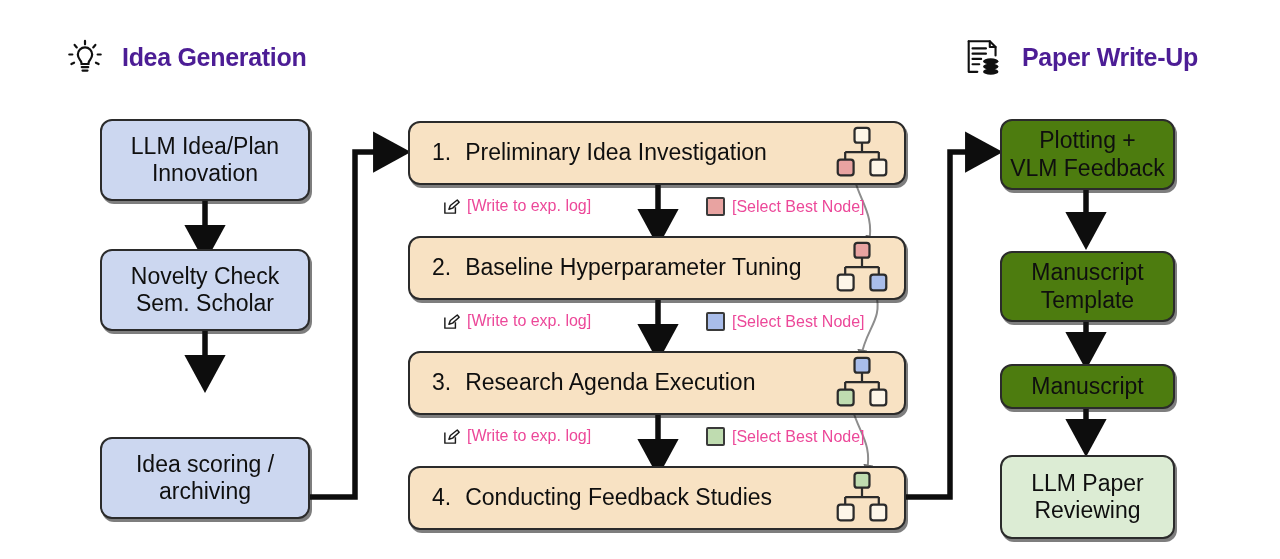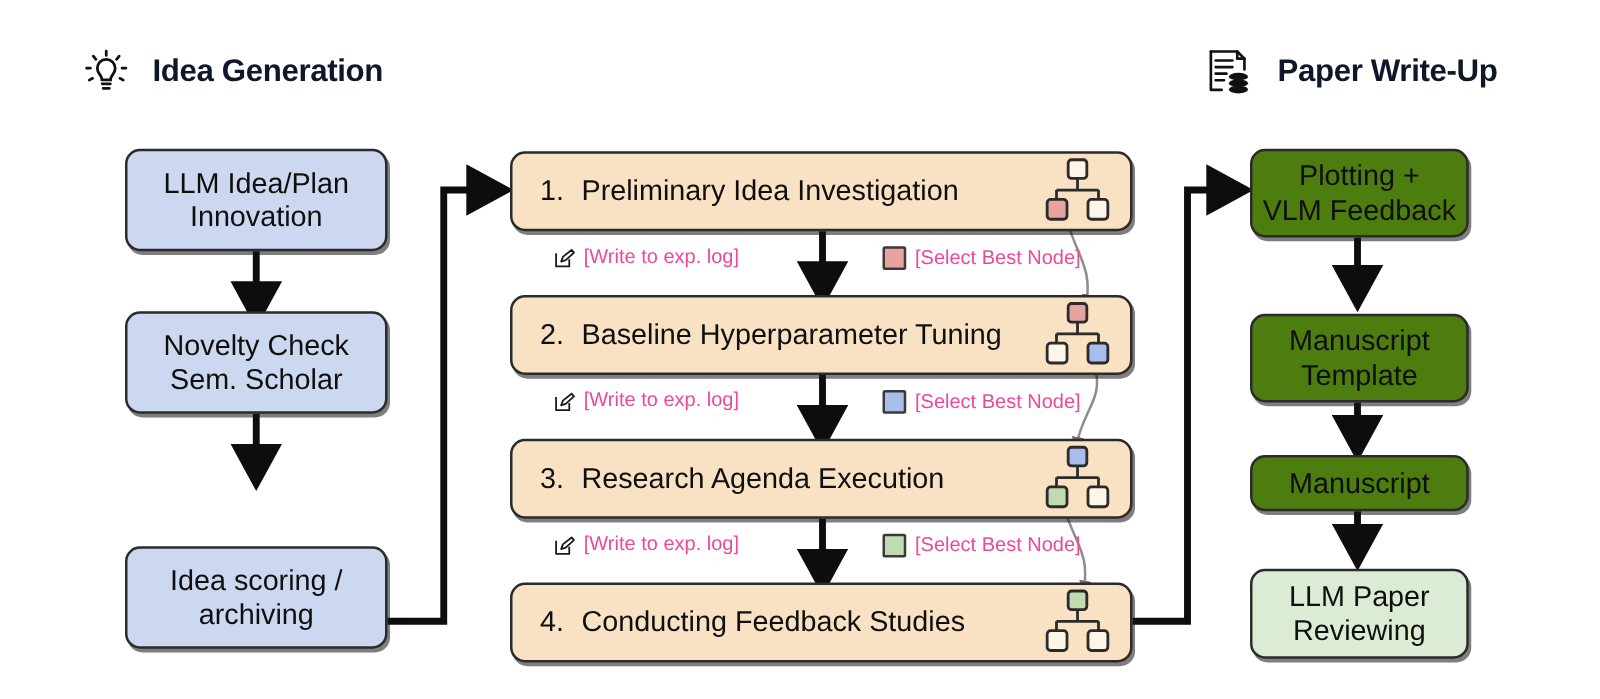--- a/index.html
+++ b/index.html
@@ -29,21 +29,21 @@
   .col-header {
     position: absolute;
     display: flex;
     align-items: center;
     gap: 14px;
   }
   .col-header .htitle {
     font-size: 25px;
     font-weight: bold;
     letter-spacing: -0.3px;
-    color: #0f172a;
+    color: #4c1d95;
     white-space: nowrap;
   }
   .hicon {
     width: 46px;
     height: 46px;
     flex: 0 0 46px;
     display: block;
   }
 
   .node {
@@ -299,20 +299,20 @@
     <span>
       <span class="label">Manuscript</span>
       <span class="label">Template</span>
     </span>
   </div>
 
   <div class="node grey" style="left:1000px; top:364px; width:175px; height:45px;">
     <span class="label">Manuscript</span>
   </div>
 
-  <div class="node green" style="left:1000px; top:455px; width:175px; height:72px;">
+  <div class="node green" style="left:1000px; top:455px; width:175px; height:84px;">
     <span>
       <span class="label">LLM Paper</span>
       <span class="label">Reviewing</span>
     </span>
   </div>
 
 </div>
 
 </body></html>

